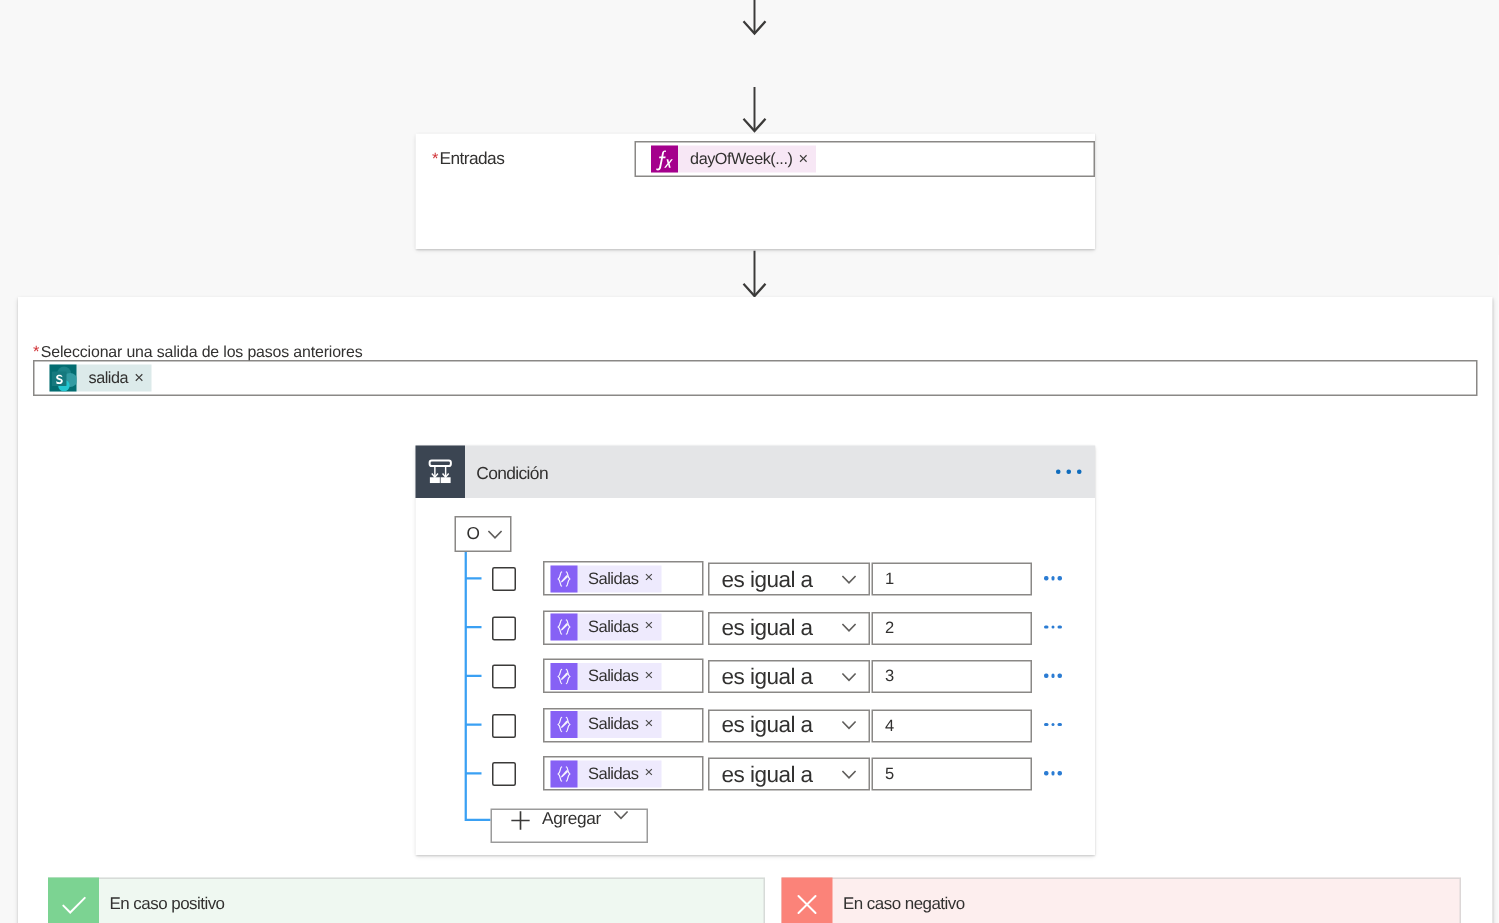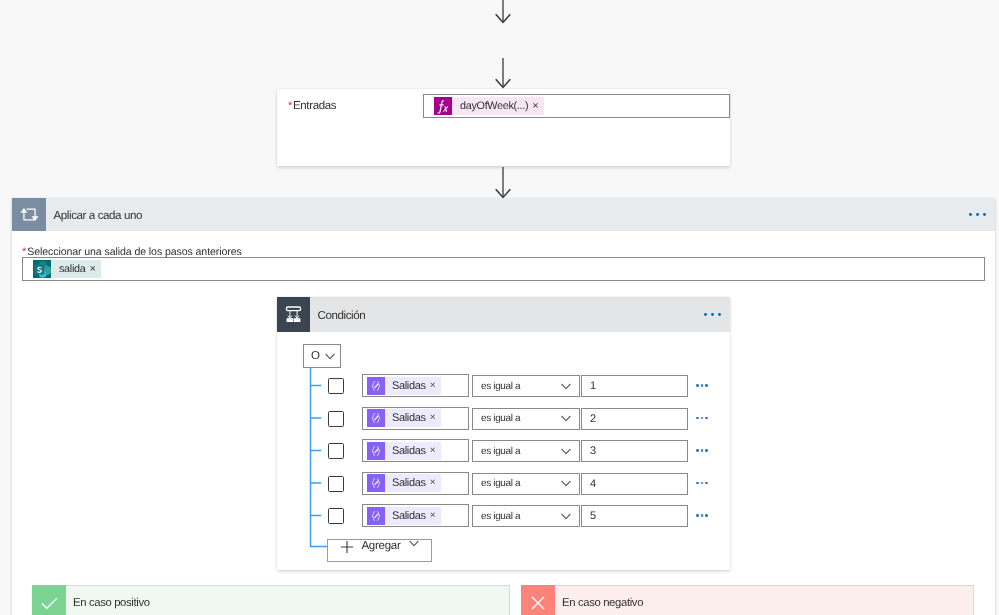--- a/index.html
+++ b/index.html
@@ -38,21 +38,21 @@
 
   
   .cond-row{position:absolute;left:0;height:24px;width:100%;}
   .cb{position:absolute;left:51px;top:4px;width:16px;height:16px;border:1.4px solid #3b3a39;border-radius:1.5px;background:#fff;box-sizing:border-box;}
   .tokfield{position:absolute;left:85px;top:0;width:107px;height:23px;border:1px solid #8a8886;background:#fff;box-sizing:border-box;display:flex;align-items:center;padding:0 0 0 4px;}
   .rowtoken{display:inline-flex;align-items:center;height:18px;background:#eeeafd;}
   .rowtoken-ic{width:18px;height:18px;background:#8661f5;display:flex;align-items:center;justify-content:center;}
   .rowtoken-lbl{font-size:11px;color:#323130;padding:0 4px 0 7px;line-height:18px;white-space:nowrap;letter-spacing:-0.35px;}
   .rowtoken-x{font-size:10px;color:#4a4a4a;padding-right:6px;line-height:18px;}
   .opdd{position:absolute;left:195px;top:1px;width:108px;height:22px;border:1px solid #8a8886;background:#fff;box-sizing:border-box;display:flex;align-items:center;}
-  .opdd-lbl{font-size:10px;color:#323130;padding-left:8px;letter-spacing:-0.35px;}
+  .opdd-lbl{font-size:15px;color:#323130;padding-left:8px;letter-spacing:-0.35px;}
   .opdd-ch{margin-left:auto;margin-right:8px;}
   .valfield{position:absolute;left:304px;top:1px;width:107px;height:22px;border:1px solid #8a8886;background:#fff;box-sizing:border-box;display:flex;align-items:center;}
   .valfield-txt{font-size:11px;color:#323130;padding-left:8px;}
   .rowmenu{position:absolute;left:419px;top:10px;display:flex;gap:2.1px;align-items:center;}
 
   
   .loop{position:absolute;background:#fff;box-shadow:0 .4px 1.2px rgba(0,0,0,.15),0 1.6px 3.2px rgba(0,0,0,.13);}
 </style>
 </head>
 <body>
@@ -91,38 +91,22 @@
       </div>
     </div>
   </div>
 
   <svg class="arrow" style="left:490px;top:167px;width:26px;height:33px" viewBox="0 0 26 33">
     <path d="M13 0 L13 29.8" stroke="#3b3a39" stroke-width="1.3" fill="none"></path>
     <path d="M6.2 22.8 L13 30.4 L19.8 22.8" stroke="#3b3a39" stroke-width="1.55" fill="none" stroke-linecap="square"></path>
   </svg>
 
   <div class="loop" style="left:12px;top:198px;width:983px;height:430px;">
-    <div class="card-header" style="background:#e8ebed;height:33px;">
-      <div class="card-icon" style="background:#7a8da3;height:33px;width:34px;flex:0 0 34px;">
-        <svg width="23" height="23" viewBox="0 0 24 24">
-          <path d="M6.2 9.6 L6.2 17.6 L17.1 17.6" stroke="#fff" stroke-width="1.3" fill="none" stroke-linecap="butt"></path>
-          <path d="M8.8 6.4 L17.8 6.4 L17.8 14.4" stroke="#fff" stroke-width="1.3" fill="none" stroke-linecap="butt"></path>
-          <path d="M2.6 10.1 L6.2 5.3 L9.8 10.1 Z" fill="#fff"></path>
-          <path d="M14.2 13.9 L17.8 18.7 L21.4 13.9 Z" fill="#fff"></path>
-        </svg>
-      </div>
-      <div class="card-title">Aplicar a cada uno</div>
-      <div class="card-menu">
-        <span class="dot"></span>
-        <span class="dot"></span>
-        <span class="dot"></span>
-      </div>
-    </div>
     <div style="padding:15px 10px 0 10px;">
-      <div class="field-label" style="margin-bottom:-2px;font-size:10.6px;letter-spacing:-0.1px;line-height:13px;">
+      <div class="field-label" style="margin-bottom:-2px;font-size:10.6px;letter-spacing:-0.1px;line-height:13px;margin-top:16px;">
         <span class="req">*</span><span>Seleccionar una salida de los pasos anteriores</span>
       </div>
       <div class="tokenbox" style="width:963px;height:24px;padding:0 0 0 10px;">
         <span class="token" style="background:#dceaea;">
           <span class="token-ic" style="background:#036c70;">
             <svg width="17" height="17" viewBox="1.5 1.5 27.5 27.5">
               <circle cx="15.6" cy="9.4" r="7.4" fill="#1b8287"></circle>
               <circle cx="22.2" cy="16.6" r="7.6" fill="#339ba2"></circle>
               <circle cx="15.4" cy="22.6" r="6.2" fill="#23c6d0"></circle>
               <rect x="2.4" y="7.4" width="15.8" height="15.8" rx="1" fill="#15797e"></rect>

